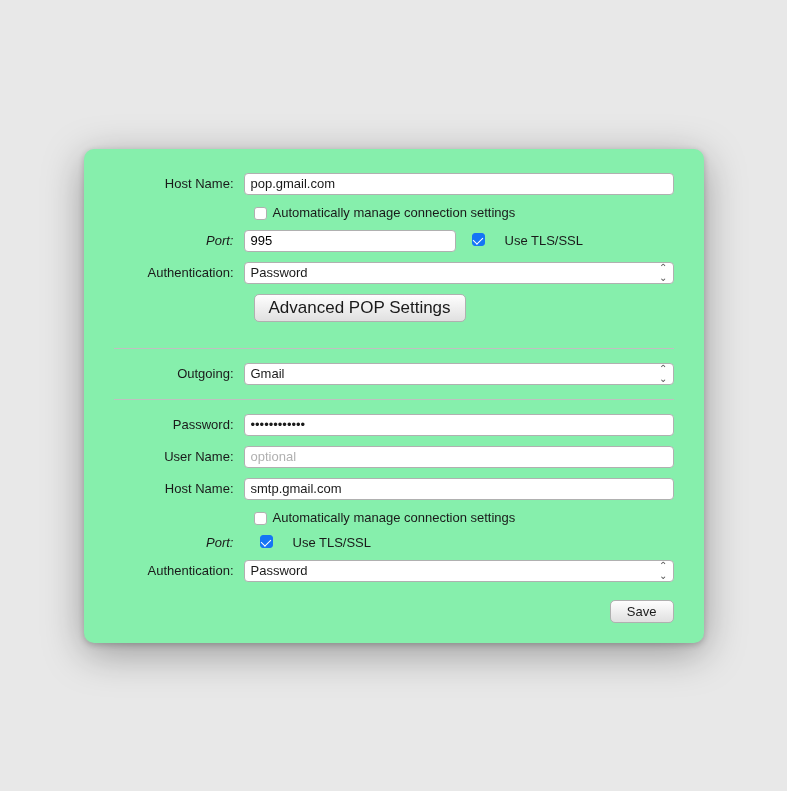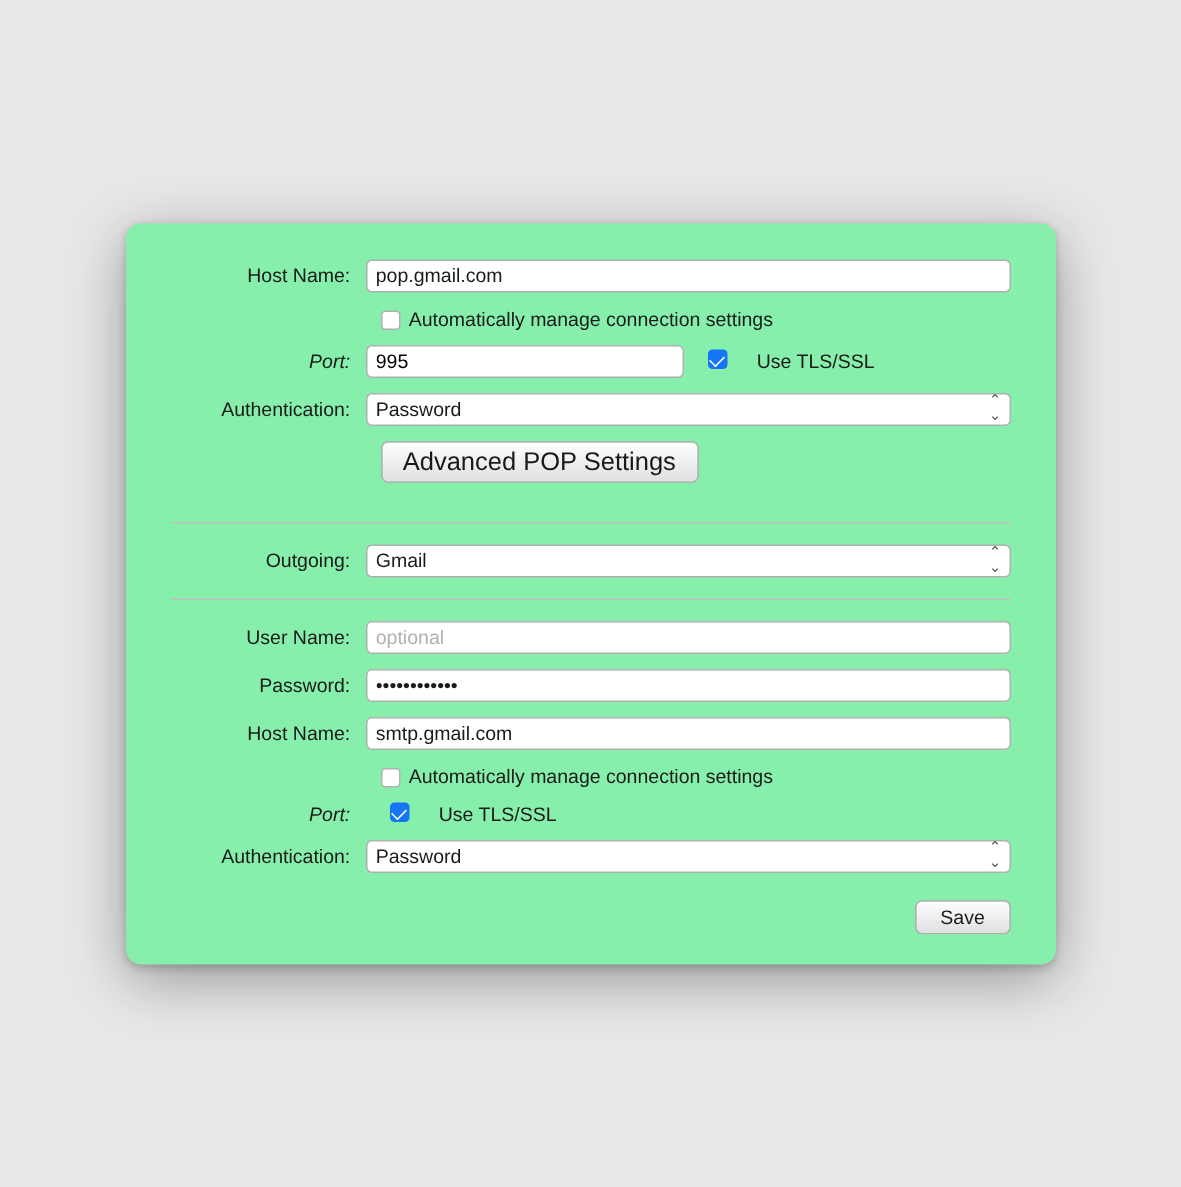--- a/index.html
+++ b/index.html
@@ -261,27 +261,27 @@
         <option>Gmail</option>
         <option>Add Server Account...</option>
       </select>
       <span class="select-arrow">⌃<br>⌄</span>
     </div>
   </div>
 
   <hr class="divider">
 
   <div class="form-row">
+    <span class="label">Password:</span>
+    <input type="password" class="input-text" value="testpassword" style="">
+  </div>
+
+  <div class="form-row">
     <span class="label">User Name:</span>
     <input type="text" class="input-text" placeholder="optional" style="">
-  </div>
-
-  <div class="form-row">
-    <span class="label">Password:</span>
-    <input type="password" class="input-text" value="testpassword" style="">
   </div>
 
   <div class="form-row">
     <span class="label">Host Name:</span>
     <input type="text" class="input-text" value="smtp.gmail.com" style="">
   </div>
 
   <div class="checkbox-row">
     <label class="checkbox-item">
       <input type="checkbox" class="checkbox-input" style="">

